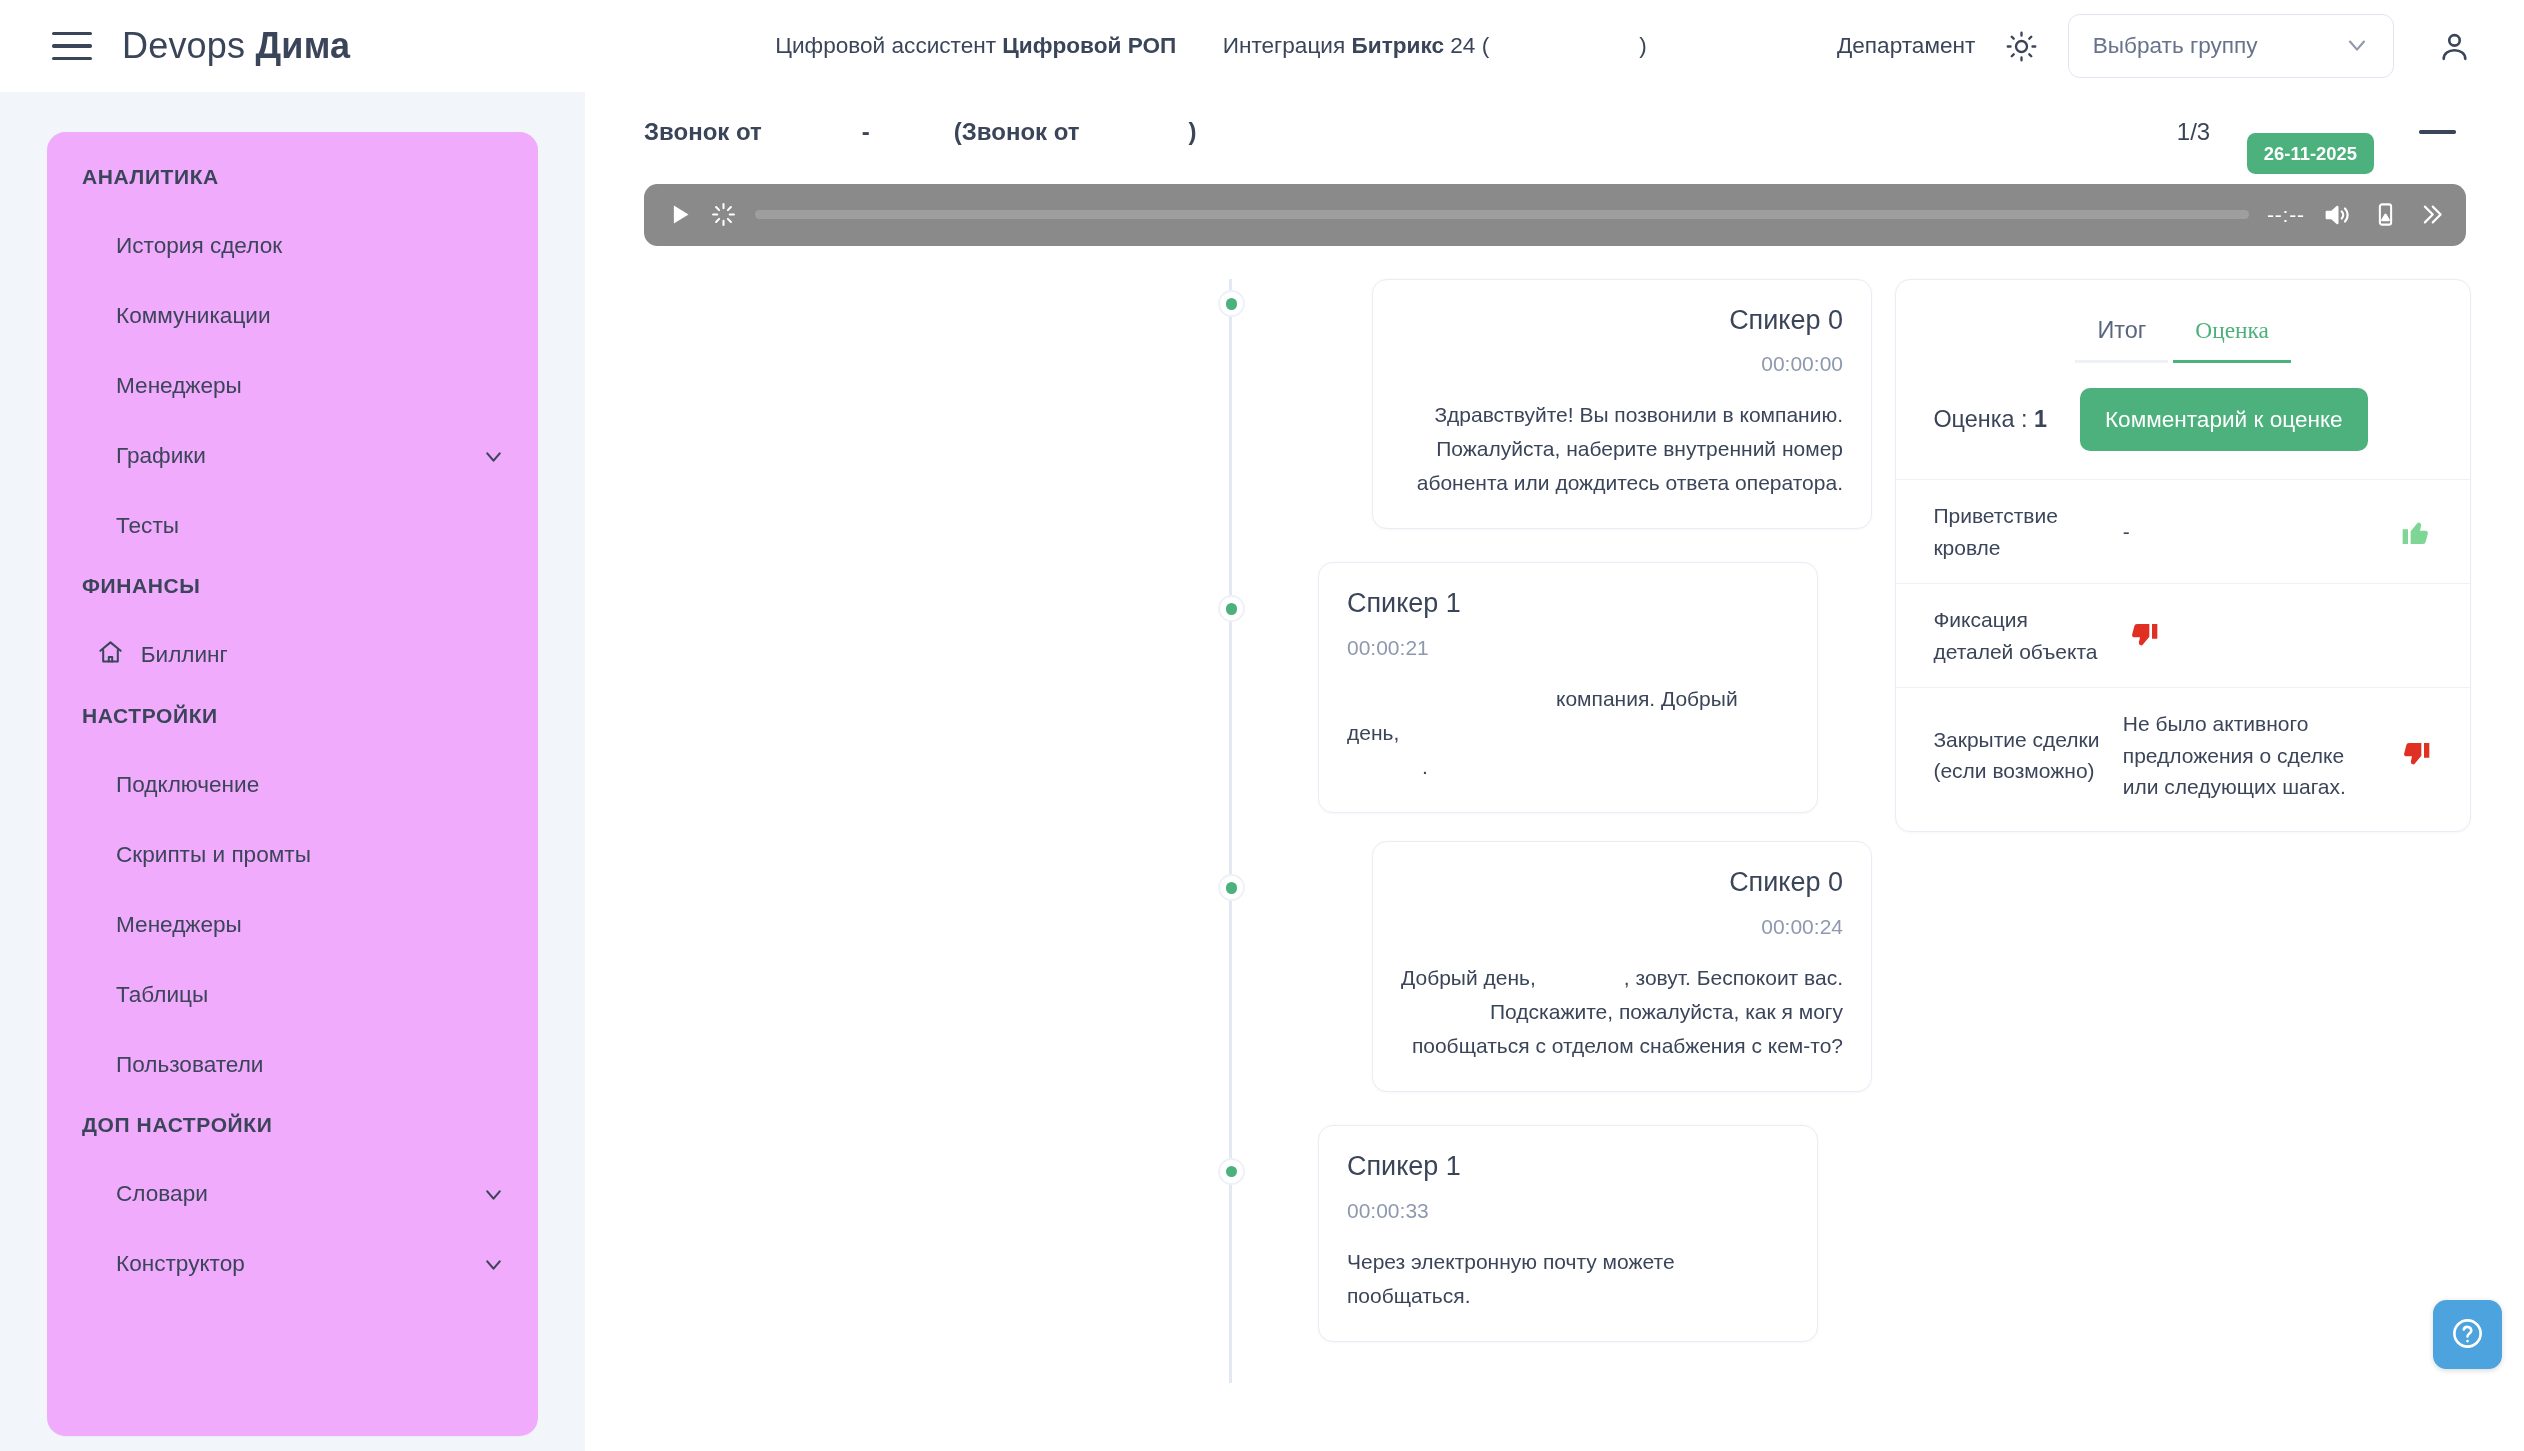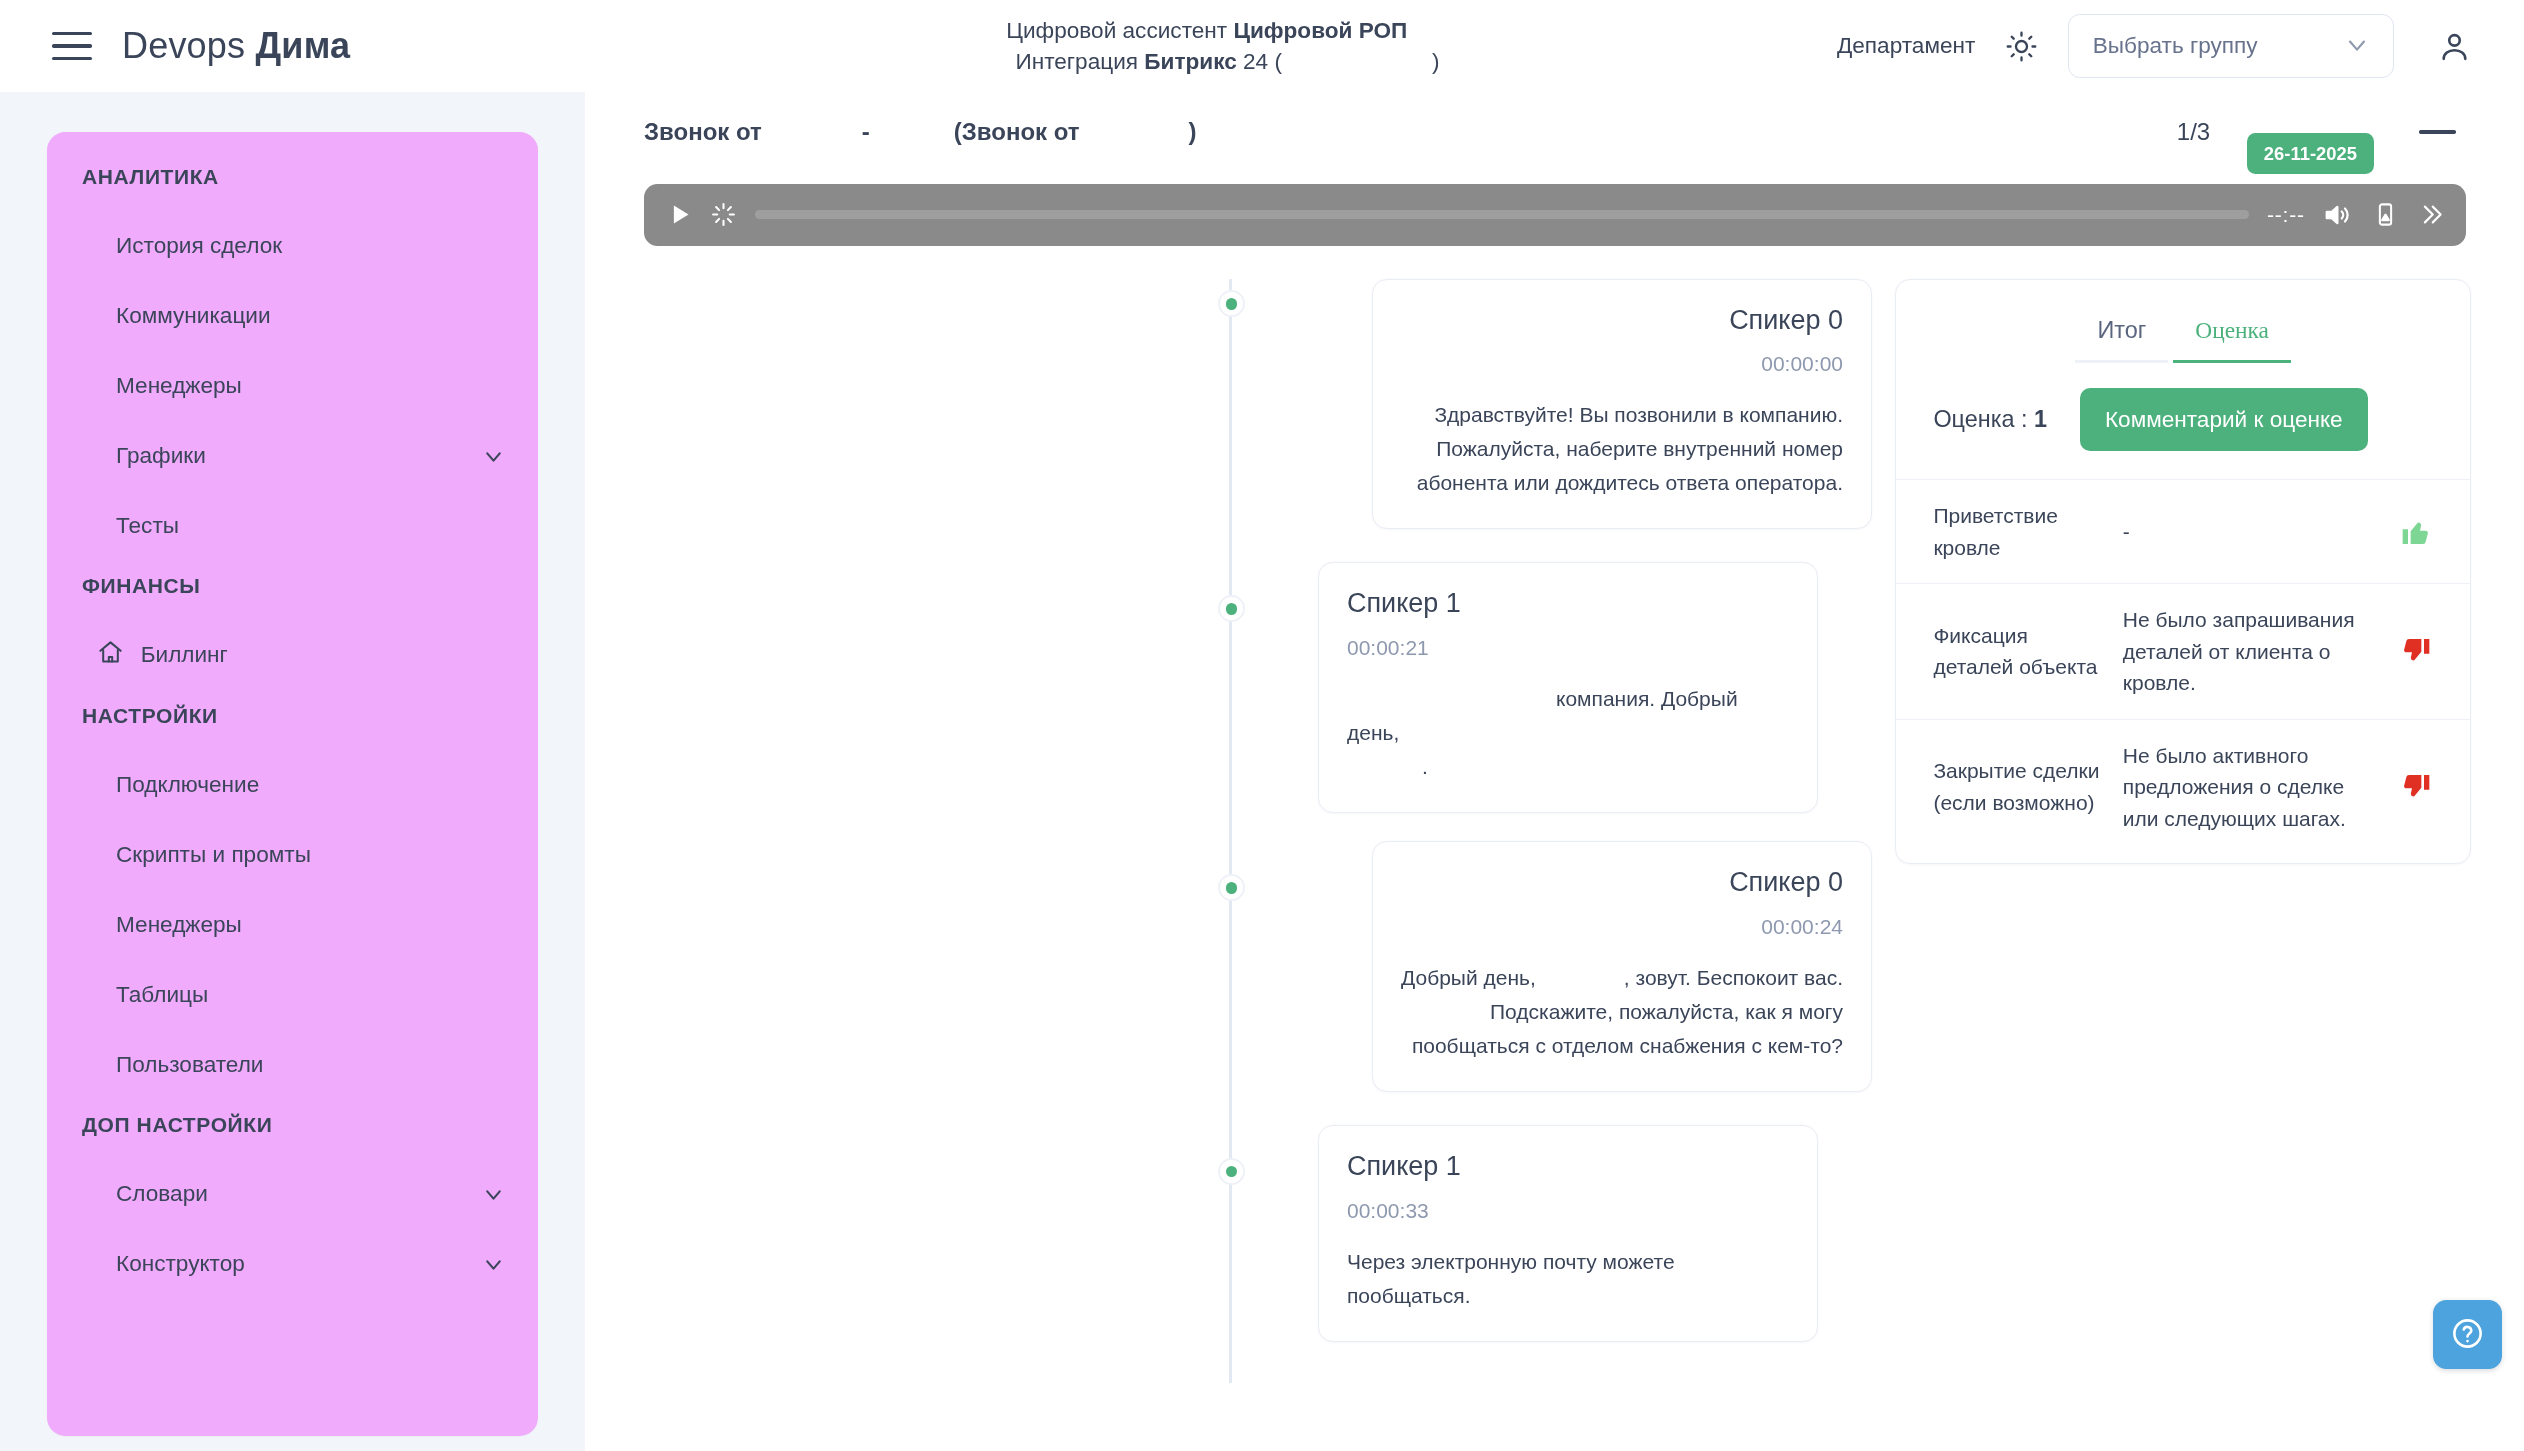--- a/index.html
+++ b/index.html
@@ -15,21 +15,21 @@
   .topbar {
     position: absolute; top: 0; left: 0; width: 2525px; height: 92px;
     background: #ffffff; display: flex; align-items: center;
   }
   .topbar-left { display: flex; align-items: center; gap: 30px; padding-left: 52px; width: 585px; }
   .burger { width: 40px; height: 28px; display: flex; flex-direction: column; justify-content: space-between; cursor: pointer; }
   .burger span { display: block; height: 3.3px; background: #3b4559; border-radius: 1.7px; }
   .brand { font-size: 36px; color: #3b4559; letter-spacing: 0.2px; white-space: nowrap; }
   .brand b { font-weight: 700; }
 
-  .topbar-center { flex: 1; display: flex; flex-direction: column; align-items: center; justify-content: center; gap: 5px; }
+  .topbar-center { flex: 1; display: flex; align-items: center; justify-content: center; gap: 5px; }
   .title-line { font-size: 22.6px; color: #3b4559; white-space: nowrap; }
   .title-line b { font-weight: 700; }
   .title-line-2 { padding-left: 33px; }
   .redact { display: inline-block; background: transparent; }
   .redact-w1 { width: 8.4px; }
   .redact-w2 { width: 150px; }
 
   .topbar-right { display: flex; align-items: center; gap: 25px; padding-right: 47px; }
   .dept-label { font-size: 22.6px; color: #3b4559; white-space: nowrap; }
   .theme-btn { width: 43px; height: 43px; display: flex; align-items: center; justify-content: center; cursor: pointer; }
@@ -396,21 +396,20 @@
             <div class="crit-desc">-</div>
             <div class="crit-icon">
               <svg width="32" height="32" viewBox="0 0 24 24" fill="#7ed694">
                   <path d="M2 10h4v11H2zM8 21h9.2c1 0 1.8-.6 2-1.5l1.7-6.3c.3-1.2-.6-2.2-1.8-2.2H15l.8-3.7c.2-1-.3-2-1.2-2.3-.7-.2-1.4.1-1.8.7L8 11.5z"></path>
                 </svg>
             </div>
           </div>
 
           <div class="crit-row">
             <div class="crit-name">Фиксация деталей объекта</div>
-            <div class="crit-desc">Не было запрашивания деталей от клиента о кровле.</div>
             <div class="crit-icon">
               <svg width="32" height="32" viewBox="0 0 24 24" fill="#e03024">
                   <path d="M22 14h-4V3h4zM16 3H6.8c-1 0-1.8.6-2 1.5L3.1 10.8c-.3 1.2.6 2.2 1.8 2.2H9l-.8 3.7c-.2 1 .3 2 1.2 2.3.7.2 1.4-.1 1.8-.7L16 12.5z"></path>
                 </svg>
             </div>
           </div>
 
           <div class="crit-row">
             <div class="crit-name">Закрытие сделки (если возможно)</div>
             <div class="crit-desc">Не было активного предложения о сделке или следующих шагах.</div>

